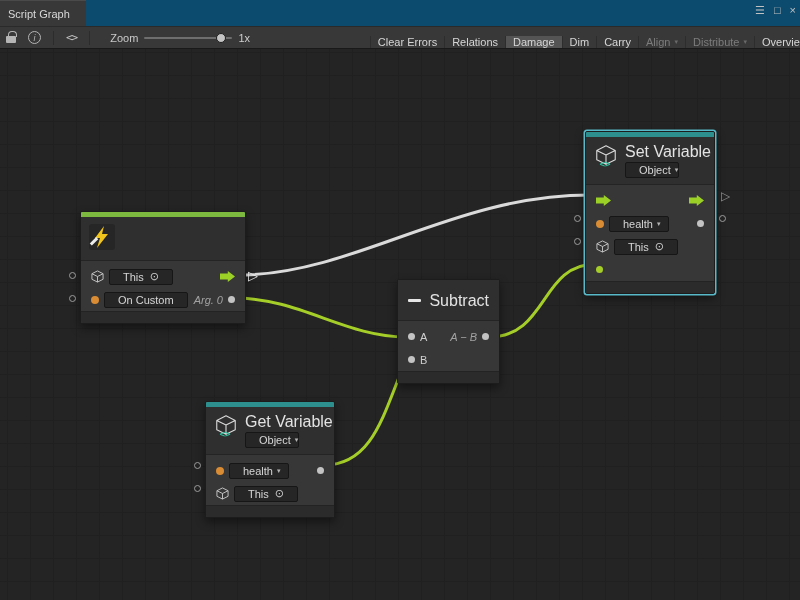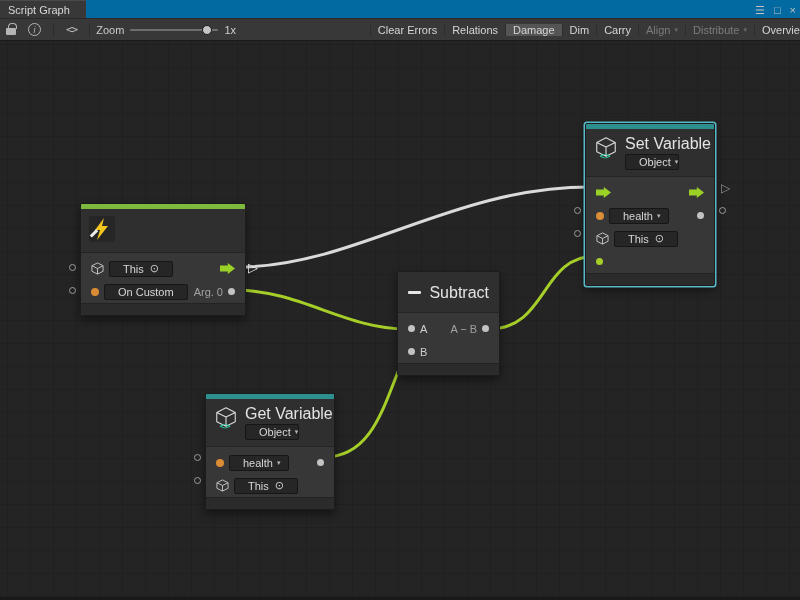--- a/index.html
+++ b/index.html
@@ -1,46 +1,46 @@
 <!DOCTYPE html>
 <html><head>
 <meta charset="utf-8">
 <style>
   * { margin:0; padding:0; box-sizing:border-box; }
   html,body { width:800px; height:600px; overflow:hidden; background:#191919;
     font-family:"Liberation Sans", sans-serif; -webkit-font-smoothing:antialiased; }
   .window { position:relative; width:800px; height:600px; background:#191919; }
 
   
-  .tabbar { height:18px; background:#0369a1; display:flex; align-items:stretch; position:relative; }
+  .tabbar { height:26px; background:#0c4a6e; display:flex; align-items:stretch; position:relative; }
   .tab { background:#383838; padding:0 16px 0 8px; display:flex; align-items:center;
     font-size:11px; color:#d8d8d8; border-top:1px solid #4a4a4a; }
   .win-controls { position:absolute; right:4px; top:0; height:21px; display:flex; align-items:center; gap:9px;
     color:#c2c2c2; font-size:11px; }
   .win-controls span { cursor:default; line-height:21px; }
 
   
   .toolbar { height:23px; background:#383838; border-top:1px solid #2a2a2a; border-bottom:1px solid #191919;
     display:flex; align-items:center; font-size:11px; color:#d6d6d6; }
   .tico { display:flex; align-items:center; justify-content:center; height:100%; padding:0 6px; }
   .lock { width:10px; height:7px; background:#b5b5b5; border-radius:1px; position:relative; margin-top:4px; }
   .lock:before { content:""; position:absolute; top:-5px; left:1.5px; width:7px; height:5px;
     border:1.5px solid #b5b5b5; border-bottom:none; border-radius:4px 4px 0 0; }
   .info-c { width:13px; height:13px; border:1px solid #b5b5b5; border-radius:50%; display:flex;
     align-items:center; justify-content:center; font-size:9px; font-style:italic; color:#b5b5b5; }
   .codeico { font-family:"DejaVu Sans Mono", monospace; color:#c5c5c5; letter-spacing:-1px; font-size:11px; }
   .tsep { width:1px; height:14px; background:#2c2c2c; margin:0 6px; }
   .chip { display:flex; align-items:center; gap:5px; padding:0 8px; height:100%; color:#dcdcdc; }
-  .zoomlabel { color:#c9c9c9; margin:0 6px 0 0; }
+  .zoomlabel { color:#c9c9c9; margin:0 6px 0 14px; }
   .slider { position:relative; width:88px; height:100%; display:flex; align-items:center; }
   .slider .track { width:100%; height:2px; background:#6e6e6e; border-radius:1px; }
   .slider .handle { position:absolute; left:72px; top:50%; margin-top:-5px; width:10px; height:10px;
     border-radius:50%; background:#c4c4c4; border:1px solid #1d1d1d; }
   .zoomval { margin:0 8px 0 6px; color:#cfcfcf; }
-  .tb-buttons { margin-left:auto; display:flex; height:100%; align-items:center; overflow:hidden; }
+  .tb-buttons { margin-left:auto; display:flex; height:100%; align-items:flex-end; overflow:hidden; }
   .tbtn { display:flex; align-items:center; gap:4px; padding:0 7px; font-size:11px; color:#d6d6d6;
     border-left:1px solid #2d2d2d; background:transparent; white-space:nowrap; }
   .tbtn.active { background:#545454; }
   .tbtn.disabled { color:#7c7c7c; }
   .tbtn .dd-caret { font-size:7px; color:#9a9a9a; }
   .tbtn.disabled .dd-caret { color:#6a6a6a; }
   .tbtn.cut { width:46px; overflow:hidden; }
 
   
   .canvas { position:relative; width:800px; height:556px; background-color:#242424;
@@ -79,21 +79,21 @@
   .field.sb { justify-content:space-between; }
   .w64 { width:64px; } .w60 { width:60px; } .w54 { width:54px; }
   .caret { font-size:7px; color:#b2b2b2; }
   .picker { font-size:11px; color:#cfcfcf; line-height:11px; }
 
   .dot { width:7px; height:7px; border-radius:50%; background:#c3c3c3; flex:0 0 auto; }
   .dot.orange { width:8px; height:8px; background:#d98c33; }
   .dot.lime { background:#a5ce29; }
   .arrow { width:15px; height:11px; background:#9bd127; flex:0 0 auto;
     clip-path:polygon(0 22%,52% 22%,52% 0,100% 50%,52% 100%,52% 78%,0 78%); }
-  .mla { margin-left:auto; }
+  .mla { margin-left:auto;font-style:italic; }
   .portlabel { color:#a2a2a2; }
   .extport { position:absolute; width:7px; height:7px; border:1px solid #9b9b9b; border-radius:50%; background:transparent; }
   .tri { position:absolute; font-size:13px; line-height:13px; color:#e8e8e8; }
   .tri.dim { color:#919191; font-size:12px; }
   .cubewrap { display:flex; align-items:center; flex:0 0 auto; }
 </style>
 </head>
 <body>
 
 <div class="window">

